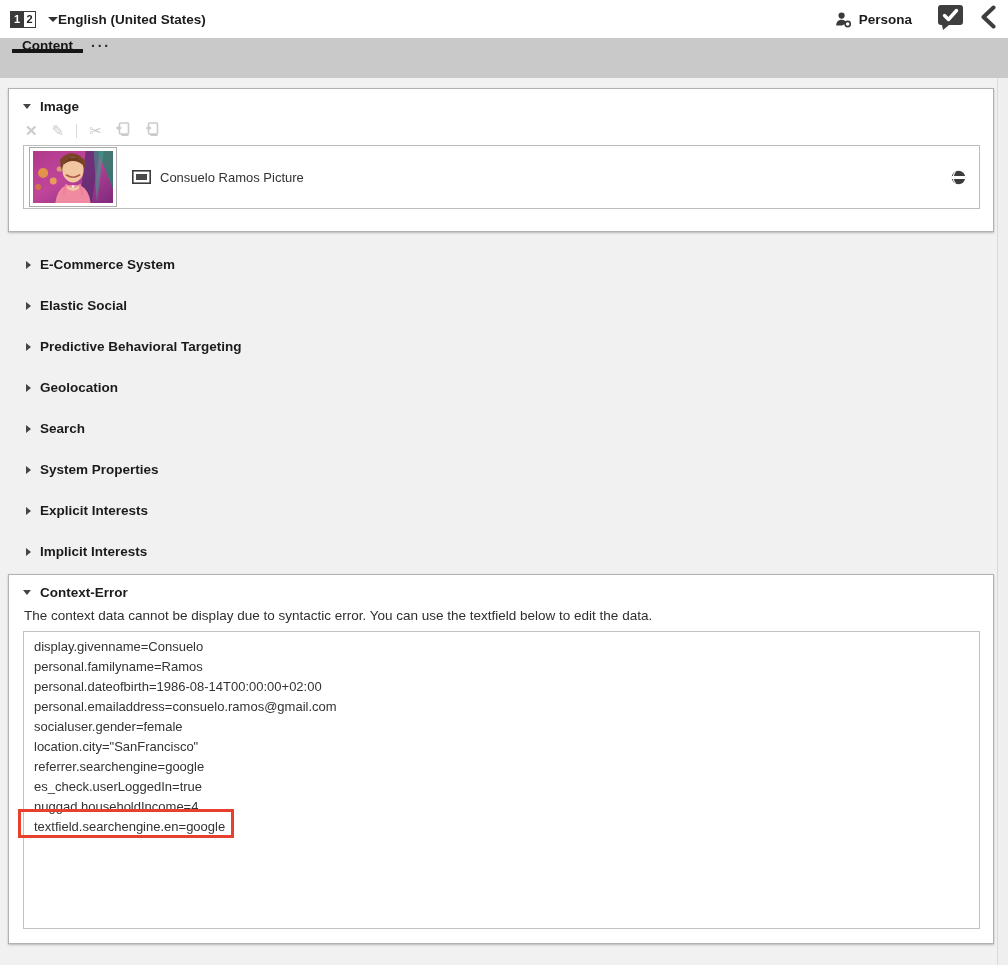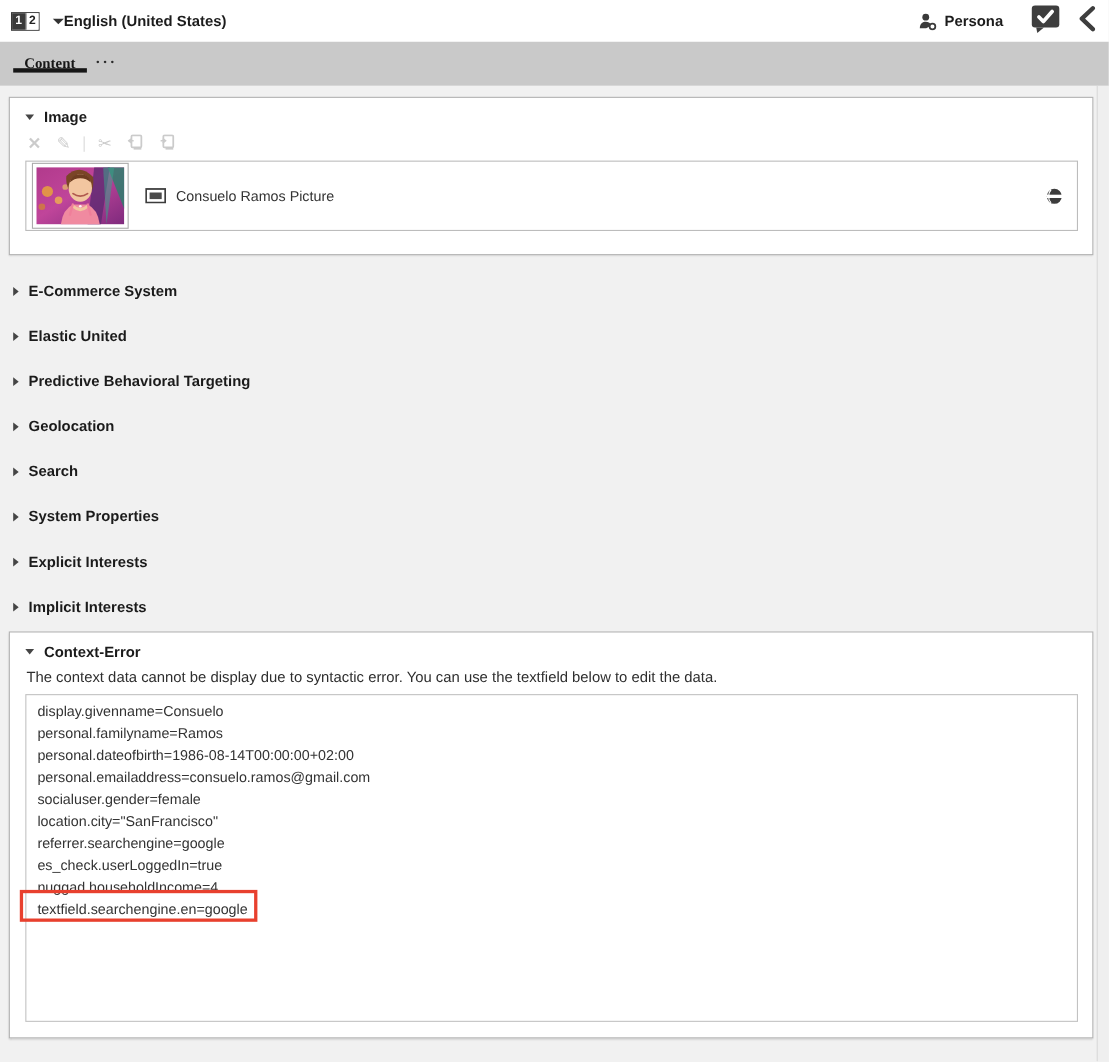--- a/index.html
+++ b/index.html
@@ -33,21 +33,21 @@
   .lang-label { font-weight: bold; font-size: 13.5px; color: #1c1c1c; }
   .topbar-right { margin-left: auto; display: flex; align-items: center; gap: 10px; }
   .doc-type { display: flex; align-items: center; gap: 7px; }
   .doc-type-label { font-weight: bold; font-size: 13.5px; color: #1c1c1c; }
   .badge { margin-left: 14px; cursor: pointer; }
   .chevron-left { margin-left: 6px; margin-right: 2px; cursor: pointer; }
 
   
   .tabbar {
     position: absolute; top: 38px; left: 0; right: 0; height: 40px;
-    background: var(--tabgray); display: flex; align-items: center; font-family: Liberation Serif, serif;
+    background: var(--tabgray); display: flex; align-items: flex-start;
   }
   .tab {
     position: relative; margin-left: 12px; padding: 0 10px;
     display: flex; align-items: center; cursor: pointer;
   }
   .tab-label { font-weight: bold; font-size: 13.5px; color: #161616; }
   .tab.active::after {
     content: ""; position: absolute; left: 0; right: 0; bottom: 0; height: 4px;
     background: #161616;
   }
@@ -106,21 +106,21 @@
   }
   .thumb-frame svg { display: block; width: 100%; height: 100%; }
   .type-icon { margin-left: 15px; flex: 0 0 auto; display: flex; }
   .link-label { margin-left: 9px; font-size: 13px; color: #333; }
   .globe { margin-left: auto; margin-right: 13px; display: flex; }
 
   
   .collapsed-list { margin-top: 12px; }
   .collapsed-row {
     height: 41px; display: flex; align-items: center; gap: 9px;
-    padding-left: 12px; cursor: pointer;
+    padding-left: 26px; cursor: pointer;
   }
   .collapsed-row .label { font-weight: bold; font-size: 13.5px; color: #1b1b1b; }
 
   
   .context-panel { margin-top: 2px; padding-bottom: 14px; }
   .context-desc { font-size: 13.5px; color: #2e2e2e; padding: 2px 10px 8px 15px; }
   .editor-wrap { position: relative; margin: 0 13px 0 14px; }
   .code-editor {
     height: 298px; border: 1px solid #c2c2c2; background: #fff;
     padding: 5px 10px; font-size: 13px; color: #333; line-height: 20px;
@@ -254,21 +254,21 @@
 
   <div class="collapsed-list">
 
       <div class="collapsed-row">
         <span class="arr-right"></span>
         <span class="label">E-Commerce System</span>
       </div>
 
       <div class="collapsed-row">
         <span class="arr-right"></span>
-        <span class="label">Elastic United</span>
+        <span class="label">Elastic Social</span>
       </div>
 
       <div class="collapsed-row">
         <span class="arr-right"></span>
         <span class="label">Predictive Behavioral Targeting</span>
       </div>
 
       <div class="collapsed-row">
         <span class="arr-right"></span>
         <span class="label">Geolocation</span>

